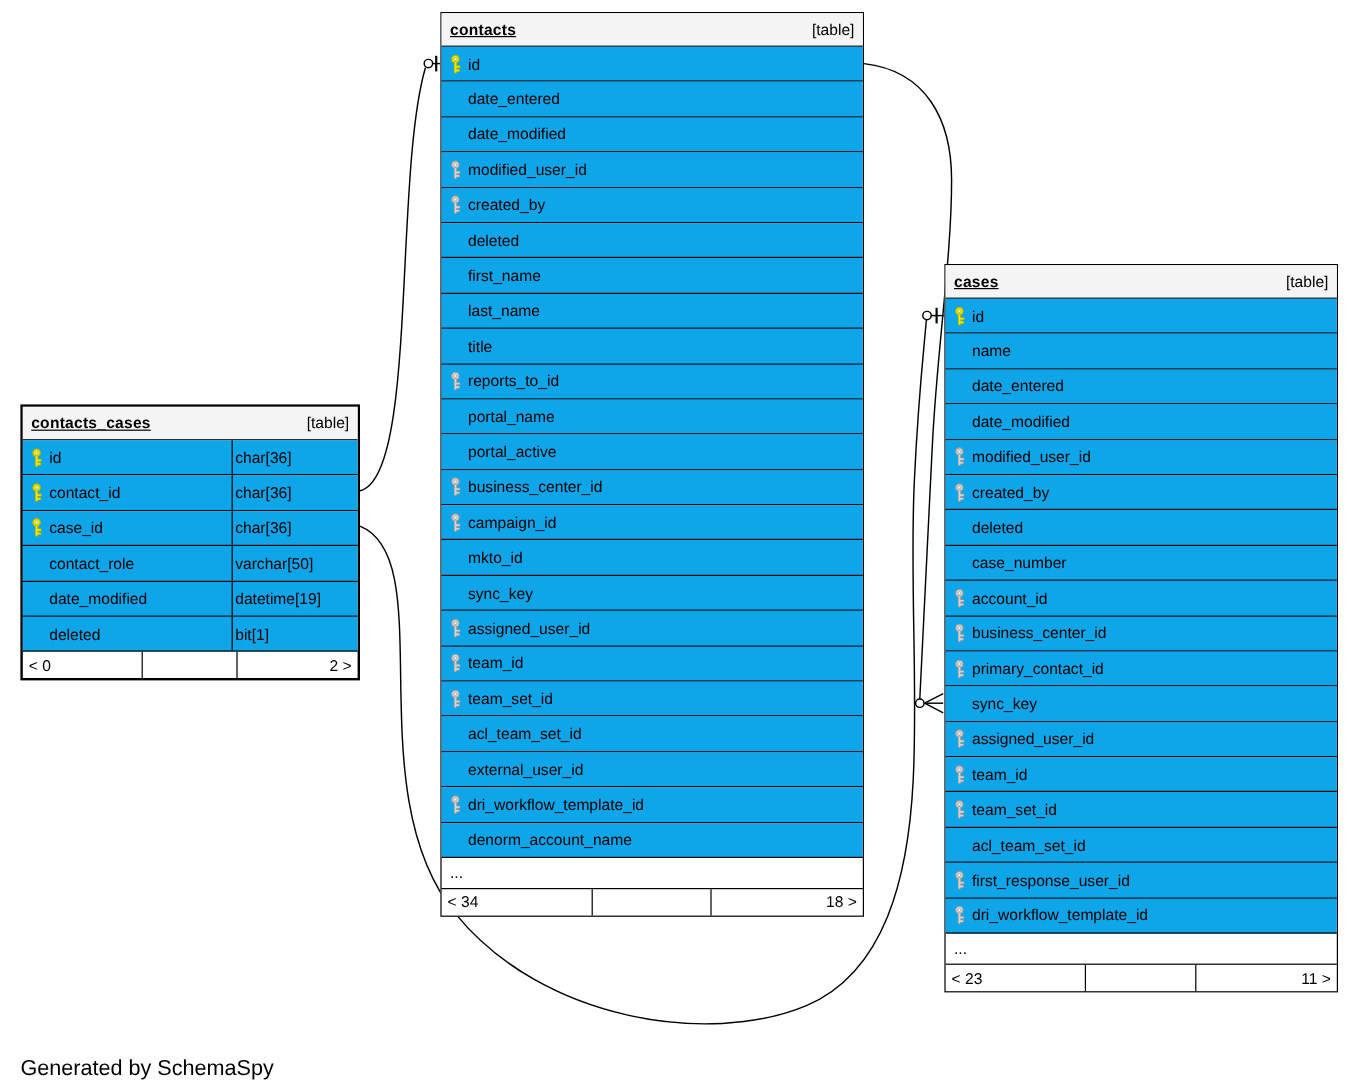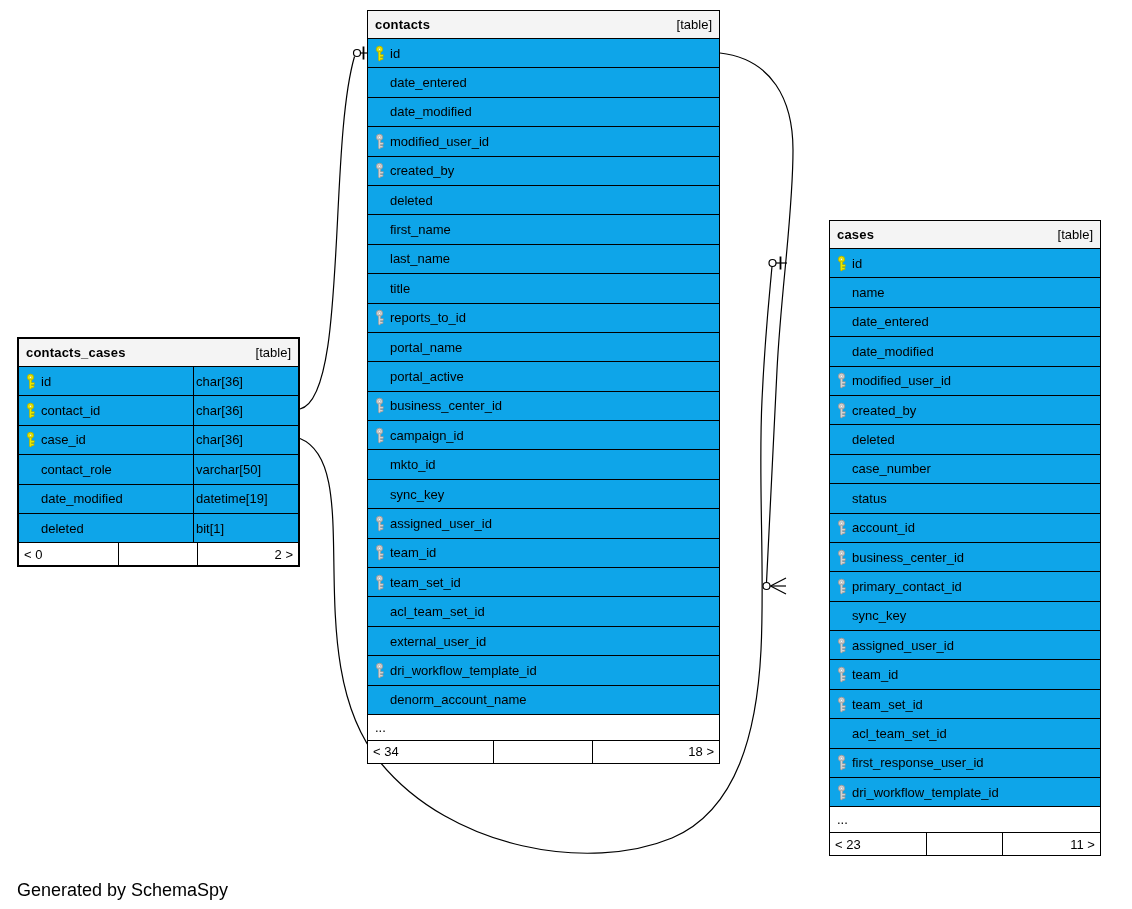--- a/index.html
+++ b/index.html
@@ -27,21 +27,21 @@
   .db-table.emphasized { border-width: 2px; }
   .tbl-header {
     height: 28px;
     display: flex;
     align-items: center;
     justify-content: space-between;
     padding: 0 7px;
     background: #f4f4f4;
     border-bottom: 1px solid #000;
   }
-  .tbl-name { font-weight: bold; letter-spacing: 0.2px; }
+  .tbl-name { font-weight: bold; letter-spacing: 0.2px; text-decoration: underline; }
   .tbl-type { font-weight: normal; padding-left: 20px; }
   .tbl-row {
     position: relative;
     height: 29.4px;
     display: flex;
     align-items: center;
     border-bottom: 1px solid #000;
     background: #0ea5e9;
   }
   .key-slot {
@@ -352,21 +352,21 @@
       </div>
     </div>
   <div class="tbl-ellipsis">...</div>
   <div class="tbl-footer">
     <span class="f-cell f-left">&lt; 34</span>
     <span class="f-cell f-mid"></span>
     <span class="f-cell f-right">18 &gt;</span>
   </div>
 </div>
 
-<div class="db-table" style="left:829px; top:220px; width:272px;">
+<div class="db-table" style="left:787px; top:220px; width:328px;">
   <div class="tbl-header">
     <span class="tbl-name">cases</span>
     <span class="tbl-type">[table]</span>
   </div>
   <div class="tbl-body">
       <div class="tbl-row">
         <span class="key-slot">
           <svg width="11" height="17" viewBox="0 0 11 17">
             <circle cx="5.5" cy="4.3" r="3.1" fill="#e8e800" stroke="#b3b300" stroke-width="1"></circle>
             <circle cx="5.5" cy="4.3" r="1.1" fill="#ffffff" stroke="#b3b300" stroke-width="0.5"></circle>
@@ -410,24 +410,20 @@
         </span>
         <span class="col-name">created_by</span>
       </div>
       <div class="tbl-row">
         <span class="key-slot"></span>
         <span class="col-name">deleted</span>
       </div>
       <div class="tbl-row">
         <span class="key-slot"></span>
         <span class="col-name">case_number</span>
-      </div>
-      <div class="tbl-row">
-        <span class="key-slot"></span>
-        <span class="col-name">status</span>
       </div>
       <div class="tbl-row">
         <span class="key-slot">
           <svg width="11" height="17" viewBox="0 0 11 17">
             <circle cx="5.5" cy="4.3" r="3.1" fill="#d2d2d2" stroke="#9b9b9b" stroke-width="1"></circle>
             <circle cx="5.5" cy="4.3" r="1.1" fill="#ffffff" stroke="#9b9b9b" stroke-width="0.5"></circle>
             <path d="M5.5 7.2 V15 M5.5 10.6 H8.6 M5.5 13.6 H8.2" stroke="#9b9b9b" stroke-width="2.6" fill="none" stroke-linecap="round"></path>
             <path d="M5.5 7.2 V14.8 M5.5 10.6 H8.4 M5.5 13.6 H8" stroke="#d2d2d2" stroke-width="1.4" fill="none" stroke-linecap="round"></path>
           </svg>
         </span>

